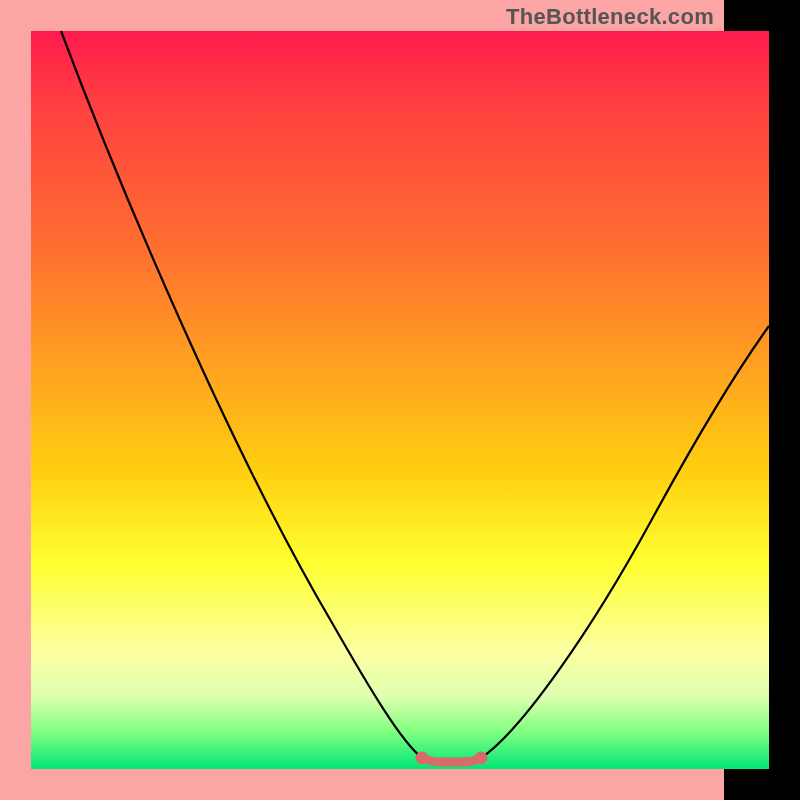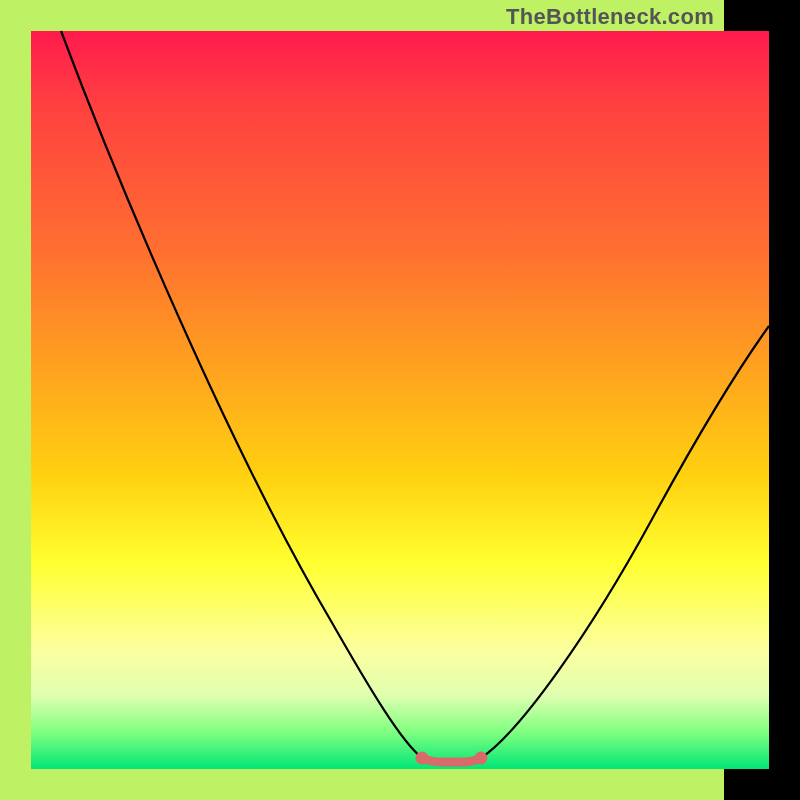--- a/index.html
+++ b/index.html
@@ -8,21 +8,21 @@
     width: 800px;
     height: 800px;
     background: #000;
     overflow: hidden;
     font-family: Arial, Helvetica, sans-serif;
   }
   .frame {
     position: relative;
     width: 724px;
     height: 800px;
-    background: #bef264;
+    background: #fca5a5;
   }
   .attribution {
     position: absolute;
     top: 4px;
     right: 10px;
     color: #555555;
     font-size: 22px;
     font-weight: bold;
     letter-spacing: 0.3px;
     z-index: 10;

